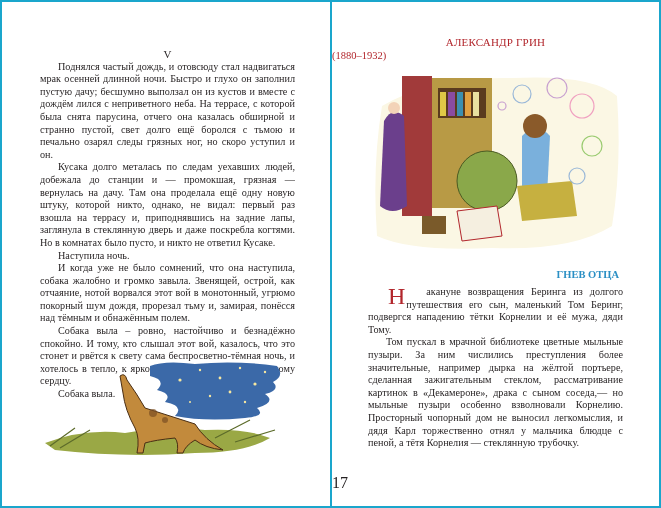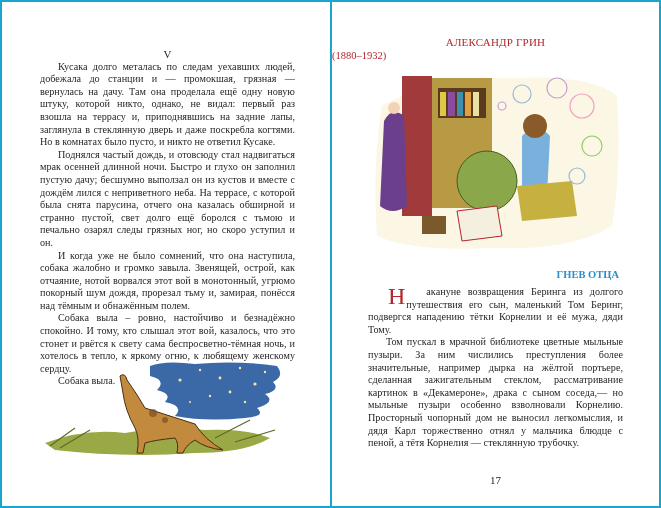--- a/index.html
+++ b/index.html
@@ -28,36 +28,37 @@
   .chapter-num { text-align: center; font-size: 11px; margin: 0 0 3px 0; text-indent: 0 !important; }
 
   .author { position: absolute; left: 0; width: 327px; top: 36px; text-align: center; color: #b2262c; font-size: 11px; letter-spacing: 0.2px; }
   .years { position: absolute; left: 0; width: 327px; top: 50px; color: #b2262c; font-size: 10.5px; }
 
   .story-title { position: absolute; right: 40px; top: 269px; color: #2a8fc4; font-size: 10.5px; font-weight: bold; margin-left: 24px; }
   .right .text { left: 36px; top: 286px; width: 255px; }
   .dropcap { color: #b2262c; font-size: 24px; line-height: 18px; float: left; margin: 1px 1px 0 0; }
   .right .text p.first { text-indent: 20px; }
 
-  .page-num { position: absolute; left: 0; width: 327px; top: 474px; text-align: center; font-size: 11px; }
+  .page-num { position: absolute; left: 0; width: 327px; top: 474px; font-size: 16px; }
 
   .illus-dog { position: absolute; left: 45px; top: 358px; width: 240px; height: 110px; }
   .illus-tom { position: absolute; left: 40px; top: 66px; width: 250px; height: 190px; }
 </style>
 </head>
 <body>
 
 <div class="frame"></div>
 <div class="divider"></div>
 
 <div class="page left">
   <div class="text">
     <p class="chapter-num">V</p>
+    <p>Поднялся частый дождь, и отовсюду стал надвигаться мрак осенней длинной ночи. Быстро и глухо он заполнил пустую дачу; бесшумно выползал он из кустов и вместе с дождём лился с неприветного неба. На террасе, с которой была снята парусина, отчего она казалась обширной и странно пустой, свет долго ещё боролся с тьмою и печально озарял следы грязных ног, но скоро уступил и он.</p>
     <p>Кусака долго металась по следам уехавших людей, добежала до станции и — промокшая, грязная — вернулась на дачу. Там она проделала ещё одну новую штуку, которой никто, однако, не видал: первый раз взошла на террасу и, приподнявшись на задние лапы, заглянула в стеклянную дверь и даже поскребла когтями. Но в комнатах было пусто, и никто не ответил Кусаке.</p>
-    <p>Поднялся частый дождь, и отовсюду стал надвигаться мрак осенней длинной ночи. Быстро и глухо он заполнил пустую дачу; бесшумно выползал он из кустов и вместе с дождём лился с неприветного неба. На террасе, с которой была снята парусина, отчего она казалась обширной и странно пустой, свет долго ещё боролся с тьмою и печально озарял следы грязных ног, но скоро уступил и он.</p>
+    <p>Наступила ночь.</p>
     <p>И когда уже не было сомнений, что она наступила, собака жалобно и громко завыла. Звенящей, острой, как отчаяние, нотой ворвался этот вой в монотонный, угрюмо покорный шум дождя, прорезал тьму и, замирая, понёсся над тёмным и обнажённым полем.</p>
     <p>Собака выла – ровно, настойчиво и безнадёжно спокойно. И тому, кто слышал этот вой, казалось, что это стонет и рвётся к свету сама беспросветно-тёмная ночь, и хотелось в тепло, к яркому огню, к любящему женскому сердцу.</p>
     <p>Собака выла.</p>
   </div>
 
   <svg class="illus-dog" viewBox="0 0 240 110">
     <path d="M105 8 Q120 2 150 6 Q190 2 232 8 Q240 18 228 24 Q236 32 220 36 Q232 44 212 50 Q222 58 200 60 Q160 64 130 58 Q140 48 120 44 Q128 36 112 32 Q122 22 105 18 Z" fill="#3b69a8"></path>
     <g fill="#f6e7a0">
       <circle cx="135" cy="22" r="1.6"></circle>
         <circle cx="155" cy="12" r="1.2"></circle>

